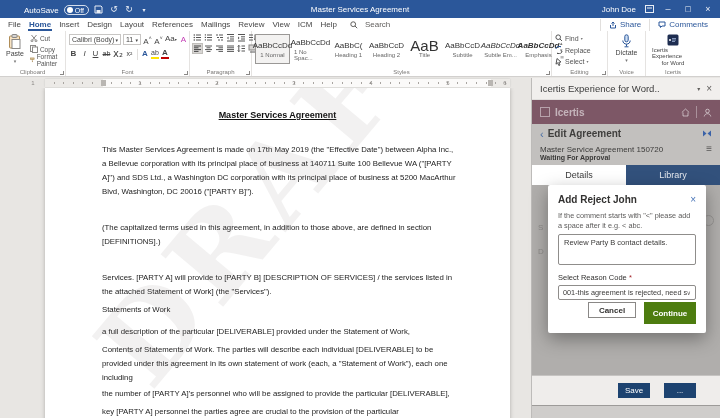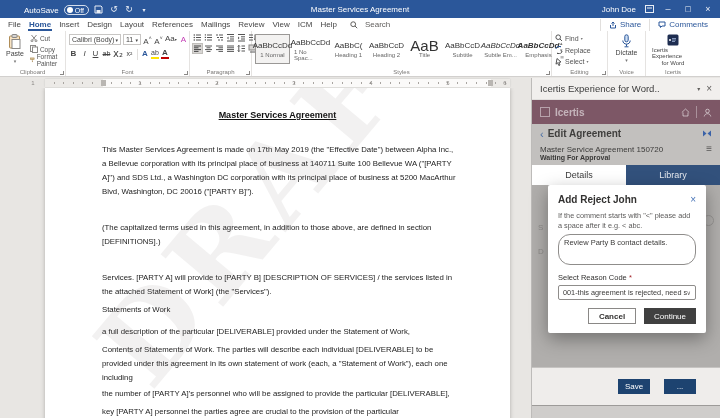--- a/index.html
+++ b/index.html
@@ -94,40 +94,40 @@
   .namerow{display:flex;align-items:flex-end;padding:1px 8px 0;background:#c2c0be;font-size:8px;color:#3c3b3a}
   .namerow .t{flex:1}
   .hamb{color:#57565512;color:#575655;font-size:10px;line-height:10px}
   .statusrow{padding:0 8px 4px;background:#c2c0be;font-size:7px;font-weight:700;color:#3a3938}
   .ptabs{display:flex;height:20px}
   .ptab{flex:1;display:flex;align-items:center;justify-content:center;font-size:9px;color:#3c3c3c;background:#ffffff;cursor:pointer}
   .ptab.active{background:#32517c;color:#e4e8ee}
   .pcontent{flex:1;background:#b0aeac;position:relative}
   .bgletter{position:absolute;left:6px;font-size:8px;color:#8d8b89}
   .bgring{position:absolute;right:6px;top:30px;width:11px;height:11px;border:1.5px solid #979593;border-radius:50%}
-  .pfooter{height:38px;background:#efedeb;border-top:1px solid #c6c4c2;display:flex;align-items:center;justify-content:flex-end;gap:14px;padding-right:24px}
+  .pfooter{height:30px;background:#efedeb;border-top:1px solid #c6c4c2;display:flex;align-items:center;justify-content:flex-end;gap:14px;padding-right:24px}
   .navybtn{background:#1d4370;color:#fff;font-size:8px;border:none;height:15px;min-width:32px;padding:0 6px;cursor:pointer;display:flex;align-items:center;justify-content:center}
   .pstrip{height:13px;background:#cfcdcb;border-top:1px solid #9d9b99}
 
   
   .dialog{position:absolute;left:16px;top:107px;width:158px;height:148px;background:#fff;border-radius:2px;
     box-shadow:0 6px 18px rgba(0,0,0,.35);padding:9px 10px;z-index:5;display:flex;flex-direction:column}
   .d-head{display:flex;align-items:center}
   .d-title{flex:1;font-size:10px;font-weight:700;color:#323130}
   .d-x{color:#4a76b8;font-size:10px;cursor:pointer}
   .d-hint{margin-top:6px;font-size:7.3px;line-height:9.5px;color:#5c5b5a}
-  .d-textarea{margin-top:4px;height:31px;border:1px solid #8f8d8b;border-radius:12px;font-size:7.5px;color:#3b3a39;padding:3px 5px;cursor:text}
+  .d-textarea{margin-top:4px;height:31px;border:1px solid #8f8d8b;border-radius:2px;font-size:7.5px;color:#3b3a39;padding:3px 5px;cursor:text}
   .d-label{margin-top:8px;font-size:7.5px;color:#323130}
   .req{color:#a4262c}
   .d-select{margin-top:3px;height:15px;border:1px solid #8f8d8b;border-radius:2px;display:flex;align-items:center;
     padding:0 4px;font-size:7.3px;color:#3b3a39;cursor:pointer}
   .d-select .v{flex:1;white-space:nowrap;overflow:hidden}
   .d-btns{margin-top:auto;display:flex;justify-content:flex-end;gap:8px}
   .btn-sec{height:16px;min-width:48px;border:1px solid #8a8886;background:#fff;color:#323130;font-size:8px;font-weight:600;cursor:pointer}
-  .btn-pri{height:16px;min-width:52px;border:none;background:#404040;color:#fff;font-size:8px;font-weight:400;cursor:pointer}
+  .btn-pri{height:22px;min-width:52px;border:none;background:#4d7c0f;color:#fff;font-size:8px;font-weight:700;cursor:pointer}
 </style>
 </head>
 <body>
 
 <div class="titlebar">
   <div class="qat">
     <span>AutoSave</span>
     <span class="pill">
       <span class="knob"></span>
       <span>Off</span>

